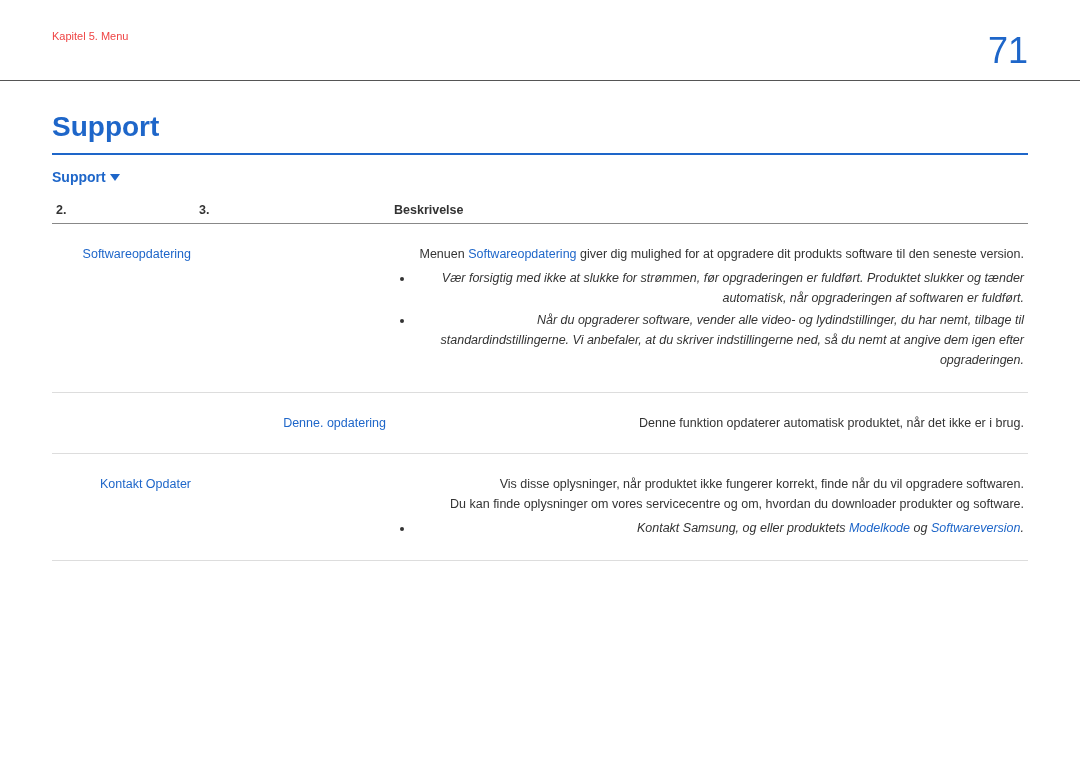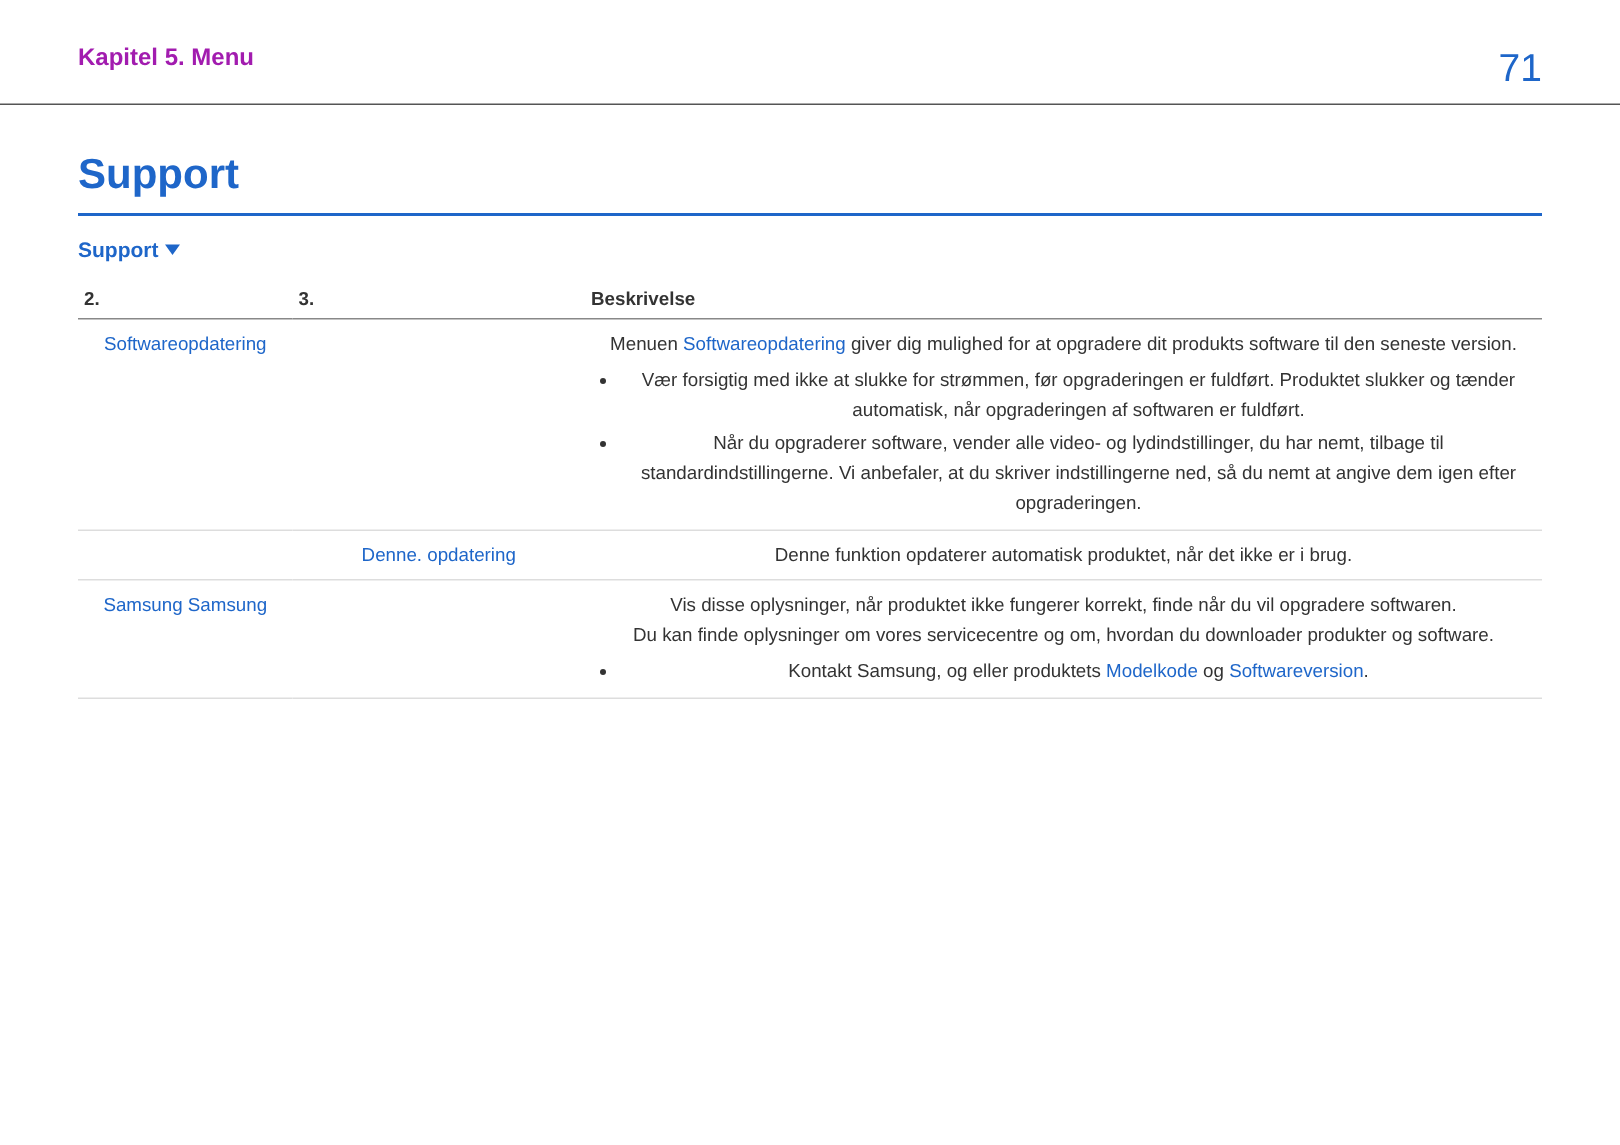--- a/index.html
+++ b/index.html
@@ -1,35 +1,35 @@
 <!DOCTYPE html>
 <html><head>
   <meta charset="utf-8">
   <style>
     * { box-sizing: border-box; margin: 0; padding: 0; }
     body { font-family: Arial, "Segoe UI", sans-serif; font-size: 13px; color: #333; width: 1080px; height: 763px; background: #fff; }
     .page { padding: 0; }
     .header { display: flex; justify-content: space-between; align-items: flex-start; padding: 30px 52px 8px 52px; }
-    .chapter { color: #a21caf; font-size: 16px; font-weight: 700; }
-    .pagenum { color: #1e66c9; font-size: 26px; font-weight: 400; text-align: center; }
+    .chapter { color: #ef4444; font-size: 11px; font-weight: 400; }
+    .pagenum { color: #1e66c9; font-size: 36px; font-weight: 400; text-align: center; }
     .hr-top { border: 0; border-top: 1px solid #555; margin: 0 0 30px 0; }
     .content { padding: 0 52px; }
     .title { color: #1e66c9; font-size: 28px; font-weight: 600; margin-bottom: 10px; }
     .title-underline { border: 0; border-top: 2px solid #1e66c9; margin-bottom: 14px; }
     .subtitle { color: #1e66c9; font-size: 14px; font-weight: 600; margin-bottom: 12px; display: flex; align-items: center; gap: 4px; }
     .triangle-down { display: inline-block; width: 0; height: 0; border-left: 5px solid transparent; border-right: 5px solid transparent; border-top: 7px solid #1e66c9; }
     table { width: 100%; border-collapse: collapse; font-size: 12.5px; }
     th { text-align: left; font-weight: 600; padding: 6px 4px; border-bottom: 1px solid #888; vertical-align: top; }
-    td { text-align: center; padding: 6px 4px; border-bottom: 1px solid #ddd; vertical-align: top; line-height: 1.6; margin-top: 26px; }
+    td { text-align: right; padding: 20px 4px; border-bottom: 1px solid #ddd; vertical-align: top; line-height: 1.6; margin-top: 26px; }
     .col1 { width: 143px; }
     .col2 { width: 195px; }
     .col3 { }
     .menu-item { color: #1e66c9; font-weight: 500; }
     .inline-menu { color: #1e66c9; font-weight: 500; }
-    ul.bullets { list-style: disc; padding-left: 20px; margin-top: 4px; }
+    ul.bullets { list-style: disc; padding-left: 20px; margin-top: 4px; font-style: italic; }
     ul.bullets li { margin-bottom: 2px; }
   </style>
 </head>
 <body>
 
 <div class="page">
   <div class="header">
     <span class="chapter">Kapitel 5. Menu</span>
     <span class="pagenum">71</span>
   </div>
@@ -61,21 +61,21 @@
               <li>Når du opgraderer software, vender alle video- og lydindstillinger, du har nemt, tilbage til standardindstillingerne. Vi anbefaler, at du skriver indstillingerne ned, så du nemt at angive dem igen efter opgraderingen.</li>
             </ul>
           </td>
         </tr>
         <tr>
           <td class="col1"></td>
           <td class="col2"><span class="menu-item">Denne. opdatering</span></td>
           <td class="col3">Denne funktion opdaterer automatisk produktet, når det ikke er i brug.</td>
         </tr>
         <tr>
-          <td class="col1"><span class="menu-item">Samsung Samsung</span></td>
+          <td class="col1"><span class="menu-item">Kontakt Opdater</span></td>
           <td class="col2"></td>
           <td class="col3">
             <div>Vis disse oplysninger, når produktet ikke fungerer korrekt, finde når du vil opgradere softwaren.</div>
             <div>Du kan finde oplysninger om vores servicecentre og om, hvordan du downloader produkter og software.</div>
             <ul class="bullets">
               <li>
                 <span>Kontakt Samsung, og eller produktets </span><span class="inline-menu">Modelkode</span><span> og </span><span class="inline-menu">Softwareversion</span><span>.</span>
               </li>
             </ul>
           </td>

